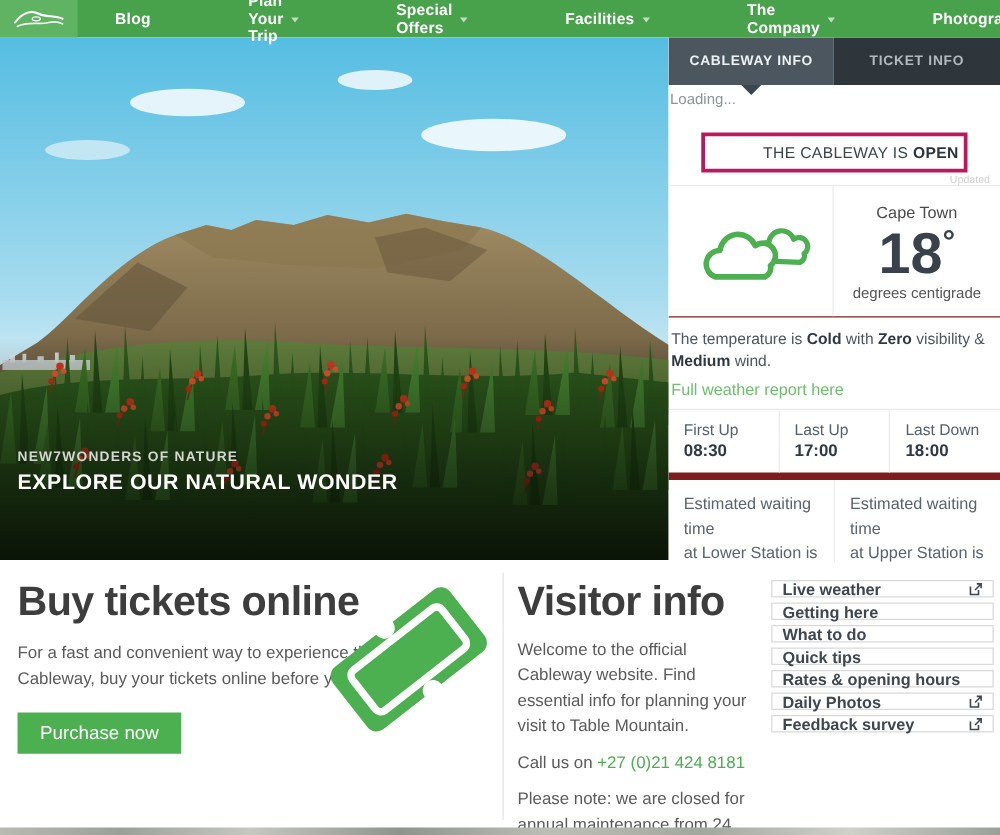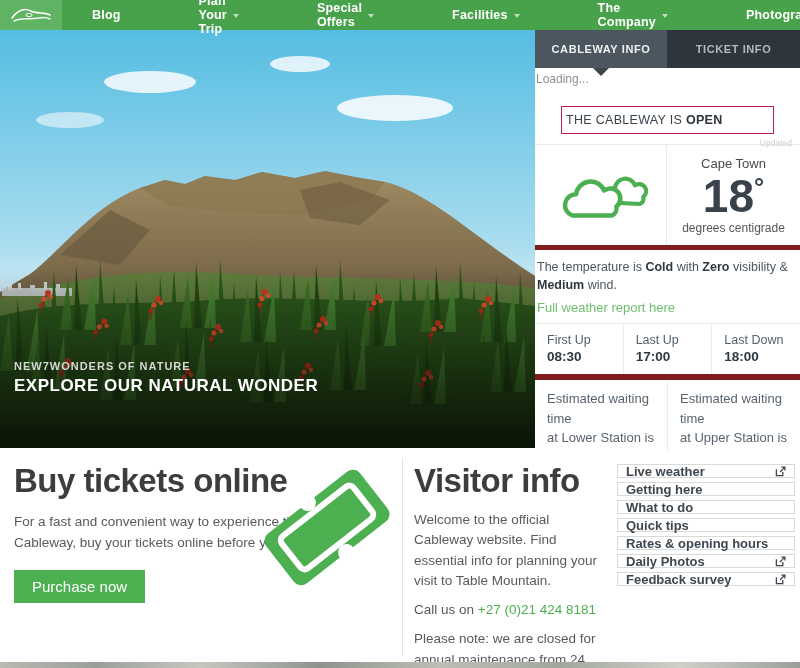--- a/index.html
+++ b/index.html
@@ -35,24 +35,24 @@
   .tab { display:flex; align-items:center; justify-content:center; font-size:11px;
     font-weight:bold; letter-spacing:.6px; cursor:pointer; }
   .tab.active { width:132px; background:#4b565e; color:#eef1f2; }
   .tab.inactive { width:133px; background:#2e363c; color:#b3babd; }
   .tab-pointer { position:absolute; top:38px; left:58px; width:0; height:0;
     border-left:8px solid transparent; border-right:8px solid transparent;
     border-top:8px solid #3c464d; }
   .loading { font-size:12px; color:#8b9299; padding:4px 0 0 1px; }
   .status-area { position:relative; padding-top:12px; }
   .updated { position:absolute; top:8px; right:8px; font-size:8.5px; color:#cfcfcf;margin-top:44px; }
-  .status-box { margin:8px 26px 10px; border:1px solid #be185d; padding:6px 4px;
-    text-align:left; font-size:12.5px; color:#39434b; letter-spacing:.3px; }
+  .status-box { margin:8px 26px 10px; border:3px solid #be185d; padding:6px 4px;
+    text-align:right; font-size:12.5px; color:#39434b; letter-spacing:.3px; }
   .status-box b { color:#2c353c; }
-  .weather-grid { display:flex; border-top:1px solid #ebebeb; border-bottom:5px solid #7f1d1d;
+  .weather-grid { display:flex; border-top:1px solid #ebebeb; border-bottom:1px solid #7f1d1d;
     height:106px; }
   .cell-cloud { width:132px; border-right:1px solid #ebebeb; display:flex;
     align-items:center; justify-content:center; }
   .cell-temp { flex:1; display:flex; flex-direction:column; align-items:center;
     justify-content:center; }
   .temp-city { font-size:13px; color:#4a4a4a; }
   .temp-big { font-size:46px; font-weight:bold; color:#39424a; line-height:1; margin:2px 0; }
   .temp-big .deg { font-size:55%; vertical-align:super; }
   .temp-unit { font-size:12px; color:#555;text-align:right; }
   .temp-sentence { padding:9px 8px 0 2px; font-size:12.5px; color:#4d565e; line-height:1.4; }

